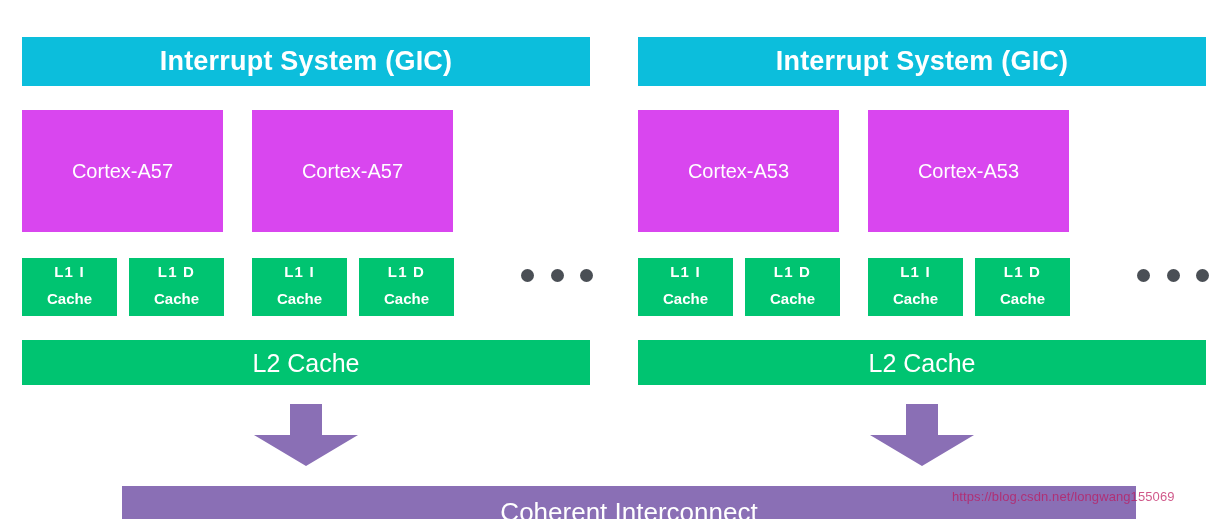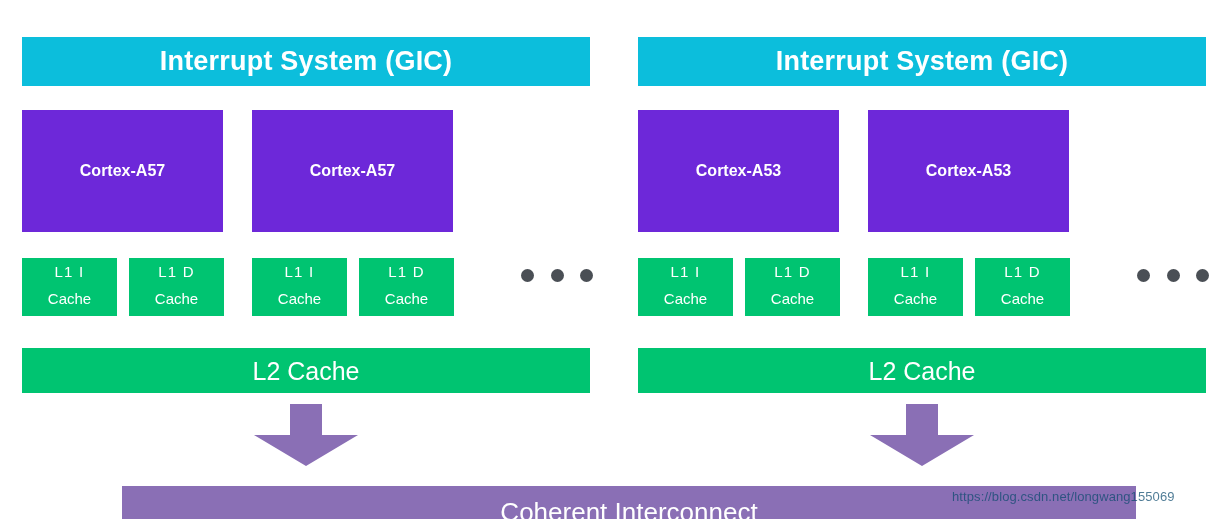--- a/index.html
+++ b/index.html
@@ -24,35 +24,36 @@
   
   .box {
     position: absolute;
     display: flex;
     align-items: center;
     justify-content: center;
     color: #ffffff;
     text-align: center;
     box-sizing: border-box;
     line-height: 1.12;
+    font-weight: bold;
   }
 
   
   .gic {
     background: #0cbedc;
     font-size: 27px;
     letter-spacing: 0.2px;
     font-weight: 700;
   }
 
   
   .core {
-    background: #6d28d9;
-    font-size: 16px;
-    font-weight: 700;
+    background: #d946ef;
+    font-size: 20px;
+    font-weight: 400;
   }
 
   
   .l1 {
     background: #00c471;
     font-size: 15px;
     flex-direction: column;
     justify-content: center;
     padding-bottom: 2px;
   }
@@ -63,21 +64,20 @@
   .l1 .l1-bot {
     display: block;
     margin-top: 10px;
   }
 
   
   .l2 {
     background: #00c471;
     font-size: 25px;
     font-weight: 400;
-    margin-top: 8px;
   }
 
   
   .interconnect {
     background: #8a6fb5;
     font-size: 26px;
     font-weight: 400;
   }
 
   
@@ -101,21 +101,21 @@
   .arrow svg {
     display: block;
     width: 100%;
     height: 100%;
   }
 
   
   .watermark {
     position: absolute;
     font-size: 13px;
-    color: #0c4a6e;
+    color: #be185d;
     opacity: 0.72;
     white-space: nowrap;
     letter-spacing: 0.1px;
     font-family: "Liberation Sans", sans-serif;
   }
 </style>
 </head>
 <body>
 
 <div class="stage">

